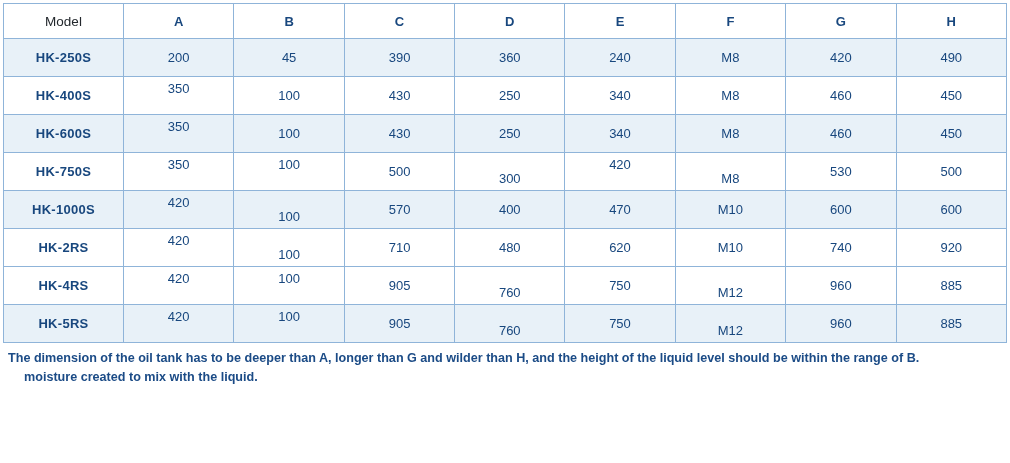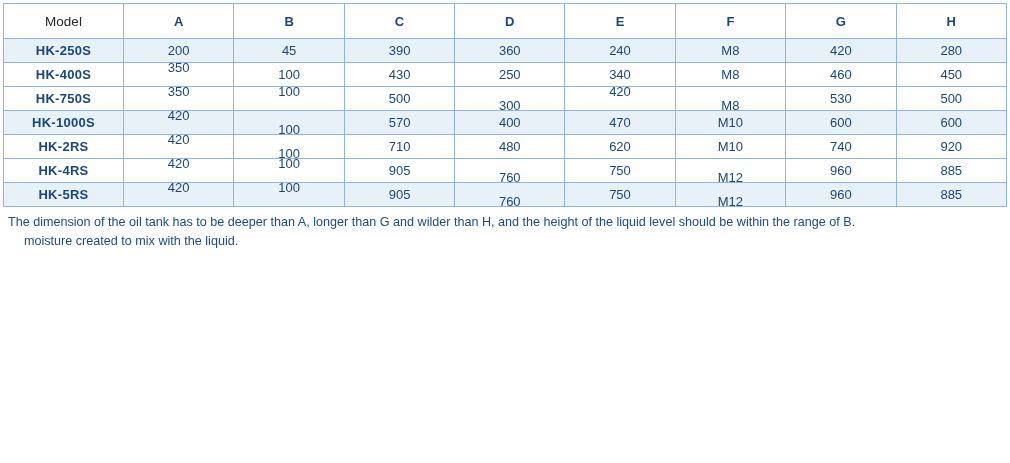--- a/index.html
+++ b/index.html
@@ -40,40 +40,40 @@
     font-weight: bold;
     font-size: 14px;
     color: #1a4c86;
   }
   thead th.model-head {
     font-weight: normal;
     font-size: 13.5px;
     color: #23282d;
     text-align: center;
   }
-  tbody tr { height: 24px; }
+  tbody tr { height: 38px; }
   tbody tr.alt td { background: #e8f1f8; }
   tbody tr.plain td { background: #ffffff; }
   td.model-cell {
     font-weight: bold;
     font-size: 14px;
     color: #15528f;
     letter-spacing: 0.3px;
   }
   
   .up { position: relative; top: -7px; text-align: center; }
   .down { position: relative; top: 7px; }
   .mid { position: relative; top: 0px; }
   .notes {
     margin: 7px 6px 0 8px;
     font-size: 12.6px;
     line-height: 1.42;
     color: #1b4b86;
   }
-  .notes p { margin: 0 0 1px 0; }
+  .notes p { margin: 0 0 1px 0; font-weight: bold; }
   .notes .indent { padding-left: 16px; }
   .col-model { width: 120px; }
   .col-d { width: 110px; }
 </style>
 </head>
 <body>
 
 <div class="sheet">
 
   <table class="spec">
@@ -104,33 +104,44 @@
     <tbody id="table-body">
         <tr class="alt">
           <td class="model-cell">HK-250S</td>
           <td><span class="mid">200</span></td>
           <td><span class="mid">45</span></td>
           <td><span class="mid">390</span></td>
           <td><span class="mid">360</span></td>
           <td><span class="mid">240</span></td>
           <td><span class="mid">M8</span></td>
           <td><span class="mid">420</span></td>
-          <td><span class="mid">280</span></td>
+          <td><span class="mid">490</span></td>
         </tr>
         <tr class="plain">
           <td class="model-cell">HK-400S</td>
           <td><span class="up">350</span></td>
           <td><span class="mid">100</span></td>
           <td><span class="mid">430</span></td>
           <td><span class="mid">250</span></td>
           <td><span class="mid">340</span></td>
           <td><span class="mid">M8</span></td>
           <td><span class="mid">460</span></td>
           <td><span class="mid">450</span></td>
         </tr>
+        <tr class="alt">
+          <td class="model-cell">HK-600S</td>
+          <td><span class="up">350</span></td>
+          <td><span class="mid">100</span></td>
+          <td><span class="mid">430</span></td>
+          <td><span class="mid">250</span></td>
+          <td><span class="mid">340</span></td>
+          <td><span class="mid">M8</span></td>
+          <td><span class="mid">460</span></td>
+          <td><span class="mid">450</span></td>
+        </tr>
         <tr class="plain">
           <td class="model-cell">HK-750S</td>
           <td><span class="up">350</span></td>
           <td><span class="up">100</span></td>
           <td><span class="mid">500</span></td>
           <td><span class="down">300</span></td>
           <td><span class="up">420</span></td>
           <td><span class="down">M8</span></td>
           <td><span class="mid">530</span></td>
           <td><span class="mid">500</span></td>

